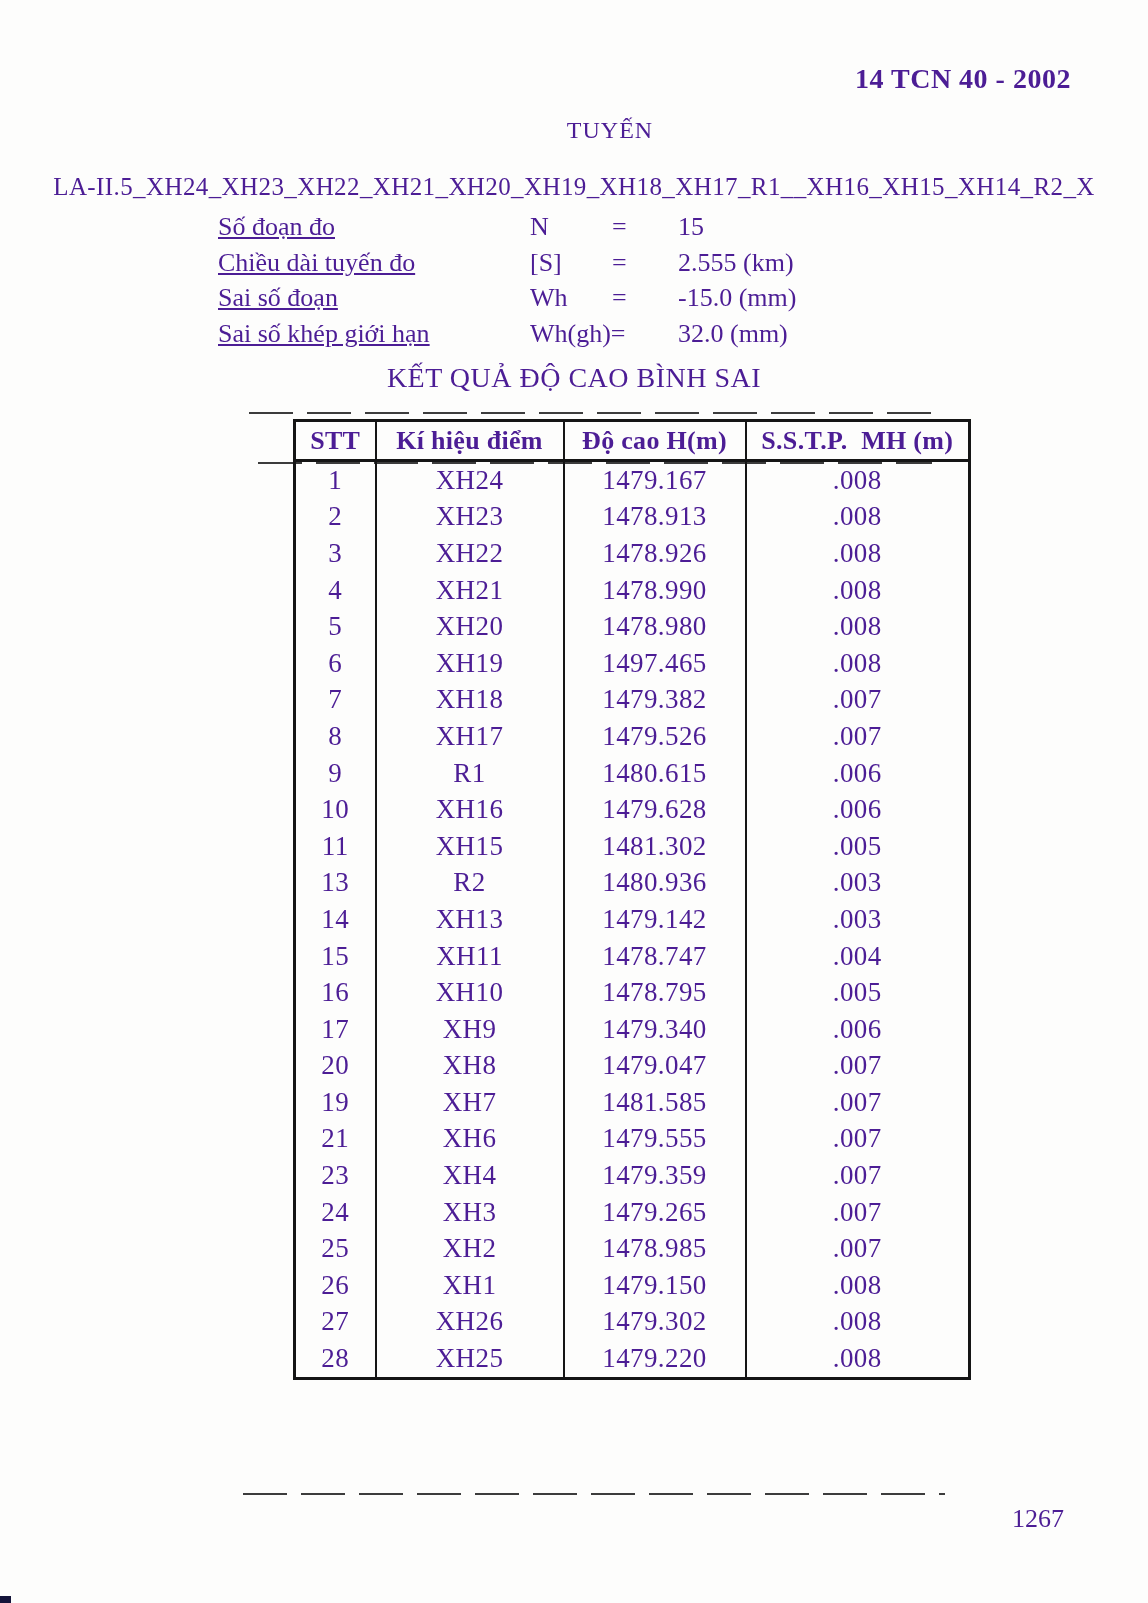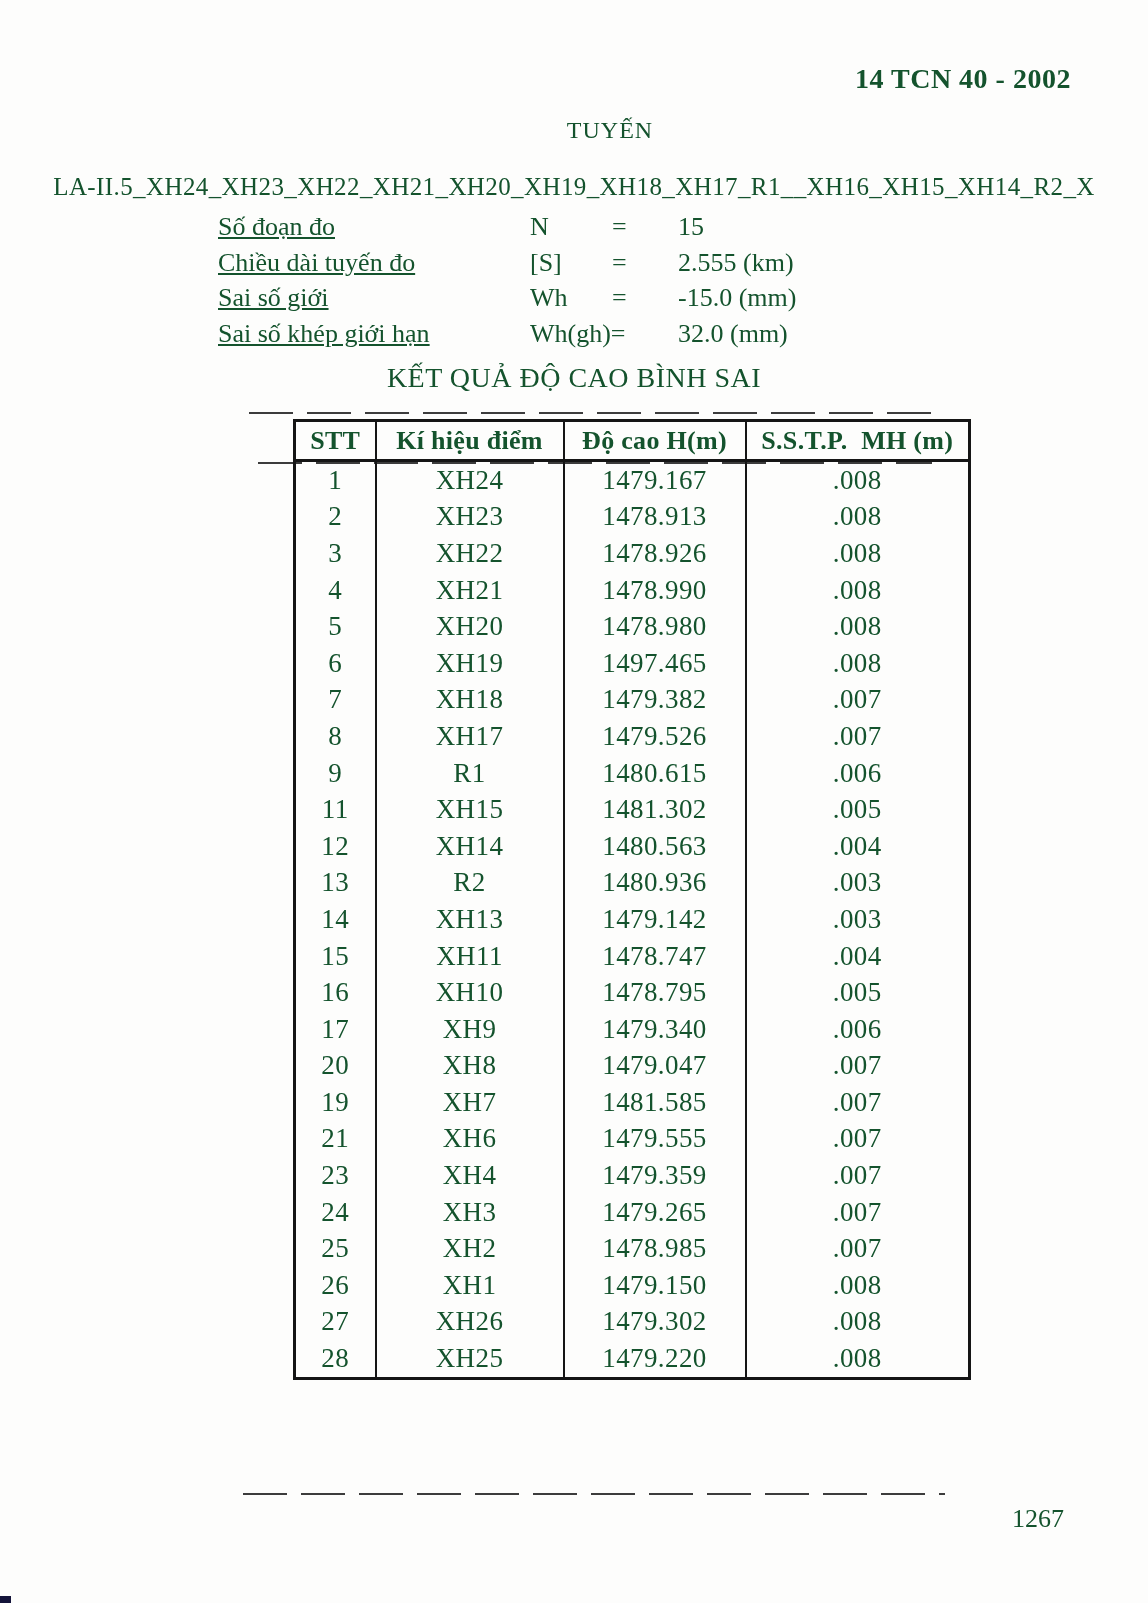--- a/index.html
+++ b/index.html
@@ -2,21 +2,21 @@
 <html><head>
 <meta charset="utf-8">
 <style>
   html, body { margin: 0; padding: 0; background: #e8e8e8; }
   .page {
     position: relative;
     width: 1148px;
     height: 1603px;
     background: #fdfdfc;
     font-family: "Liberation Serif", "DejaVu Serif", serif;
-    color: #14532d;
+    color: #4c1d95;
     overflow: hidden;
     margin: 0 auto;
   }
   .doc-code {
     position: absolute;
     top: 63px;
     left: 855px;
     font-size: 28px;
     font-weight: bold;
     letter-spacing: 0.5px;
@@ -131,21 +131,21 @@
   <div class="route">LA-II.5_XH24_XH23_XH22_XH21_XH20_XH19_XH18_XH17_R1__XH16_XH15_XH14_R2_X</div>
 
   <div class="params">
     <div class="param-row">
       <span class="p-label">Số đoạn đo</span><span class="p-sym">N</span><span class="p-eq">=</span><span class="p-val">15</span>
     </div>
     <div class="param-row">
       <span class="p-label">Chiều dài tuyến đo</span><span class="p-sym">[S]</span><span class="p-eq">=</span><span class="p-val">2.555 (km)</span>
     </div>
     <div class="param-row">
-      <span class="p-label">Sai số giới</span><span class="p-sym">Wh</span><span class="p-eq">=</span><span class="p-val">-15.0 (mm)</span>
+      <span class="p-label">Sai số đoạn</span><span class="p-sym">Wh</span><span class="p-eq">=</span><span class="p-val">-15.0 (mm)</span>
     </div>
     <div class="param-row">
       <span class="p-label">Sai số khép giới hạn</span><span class="p-sym">Wh(gh)=</span><span class="p-eq"></span><span class="p-val">32.0 (mm)</span>
     </div>
   </div>
 
   <div class="table-title">KẾT QUẢ ĐỘ CAO BÌNH SAI</div>
 
   <div class="rule rule-top"></div>
   <div class="rule rule-header"></div>
@@ -215,32 +215,32 @@
           <td>1479.526</td>
           <td>.007</td>
         </tr>
         <tr>
           <td>9</td>
           <td>R1</td>
           <td>1480.615</td>
           <td>.006</td>
         </tr>
         <tr>
+          <td>10</td>
+          <td>XH16</td>
+          <td>1479.628</td>
+          <td>.006</td>
+        </tr>
+        <tr>
           <td>11</td>
           <td>XH15</td>
           <td>1481.302</td>
           <td>.005</td>
         </tr>
         <tr>
-          <td>12</td>
-          <td>XH14</td>
-          <td>1480.563</td>
-          <td>.004</td>
-        </tr>
-        <tr>
           <td>13</td>
           <td>R2</td>
           <td>1480.936</td>
           <td>.003</td>
         </tr>
         <tr>
           <td>14</td>
           <td>XH13</td>
           <td>1479.142</td>
           <td>.003</td>

